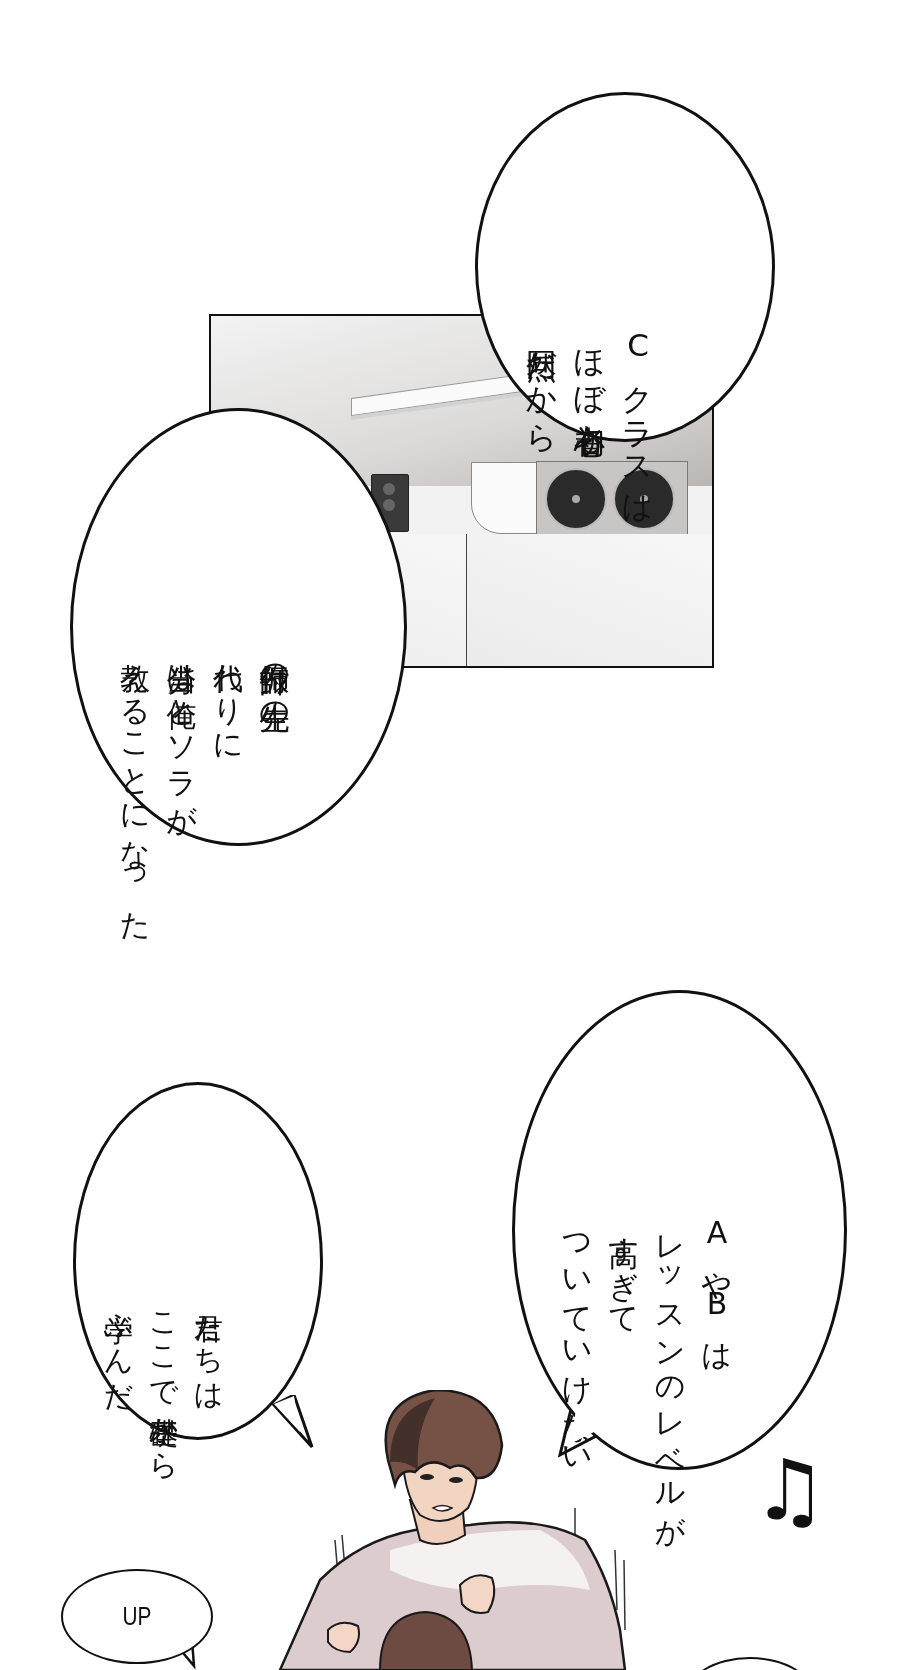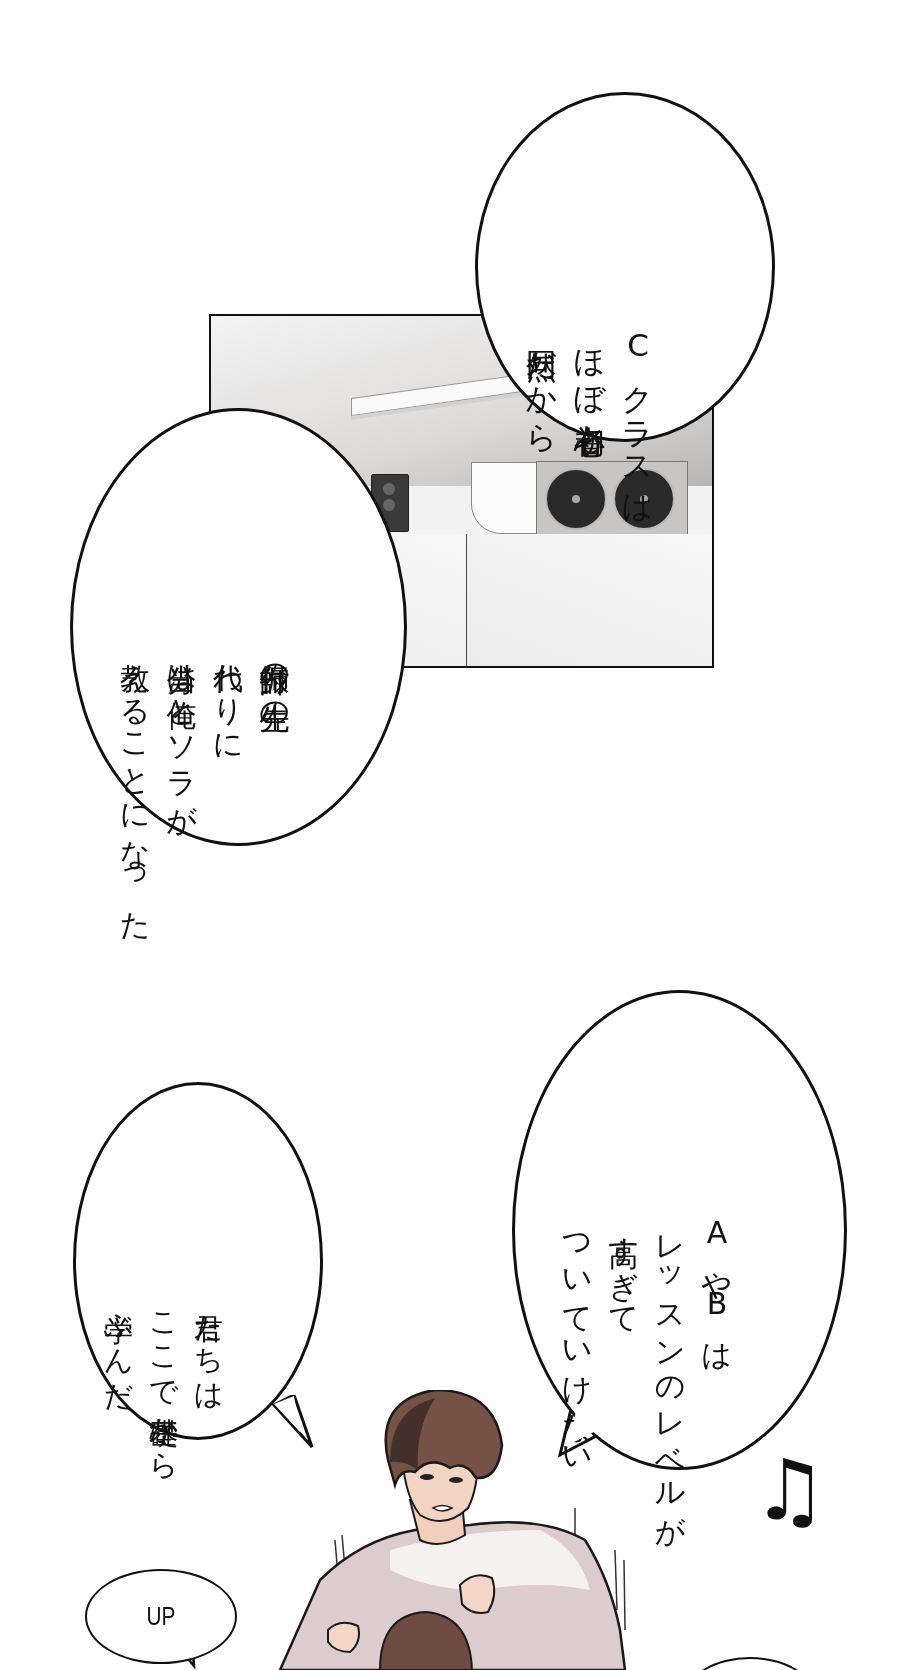--- a/index.html
+++ b/index.html
@@ -85,21 +85,21 @@
 </div>
 <svg class="tail" style="left:266px;top:1396px;" width="40" height="40">
   <polygon points="8,8 34,36 28,0" fill="#fff"></polygon>
 </svg>
 
 <div class="abs" style="left:752px;top:1448px;font-size:84px;line-height:1;color:#111;font-family:'DejaVu Sans',sans-serif;">♫</div>
 
 <svg class="tail" style="left:170px;top:1640px;" width="30" height="30">
   <polygon points="4,2 24,26 22,0" fill="#fff" stroke="#111" stroke-width="2.5"></polygon>
 </svg>
-<div class="bubble" style="left:85px;top:1569px;width:152px;height:95px;border-width:2.5px;">
+<div class="bubble" style="left:61px;top:1569px;width:152px;height:95px;border-width:2.5px;">
   <div style="position:absolute;left:0;right:0;top:30px;text-align:center;font-family:'Liberation Sans Narrow','Liberation Sans',sans-serif;font-size:26px;color:#111;transform:scaleX(0.8);">UP</div>
 </div>
 
 <div class="bubble" style="left:685px;top:1657px;width:130px;height:80px;border-width:2.5px;"></div>
 
 <svg class="char" style="left:240px;top:1390px;" width="420" height="280" viewBox="0 0 420 280">
 
   <g stroke="#333" stroke-width="1.5">
     <line x1="95" y1="150" x2="100" y2="210"></line>
     <line x1="102" y1="145" x2="106" y2="190"></line>

